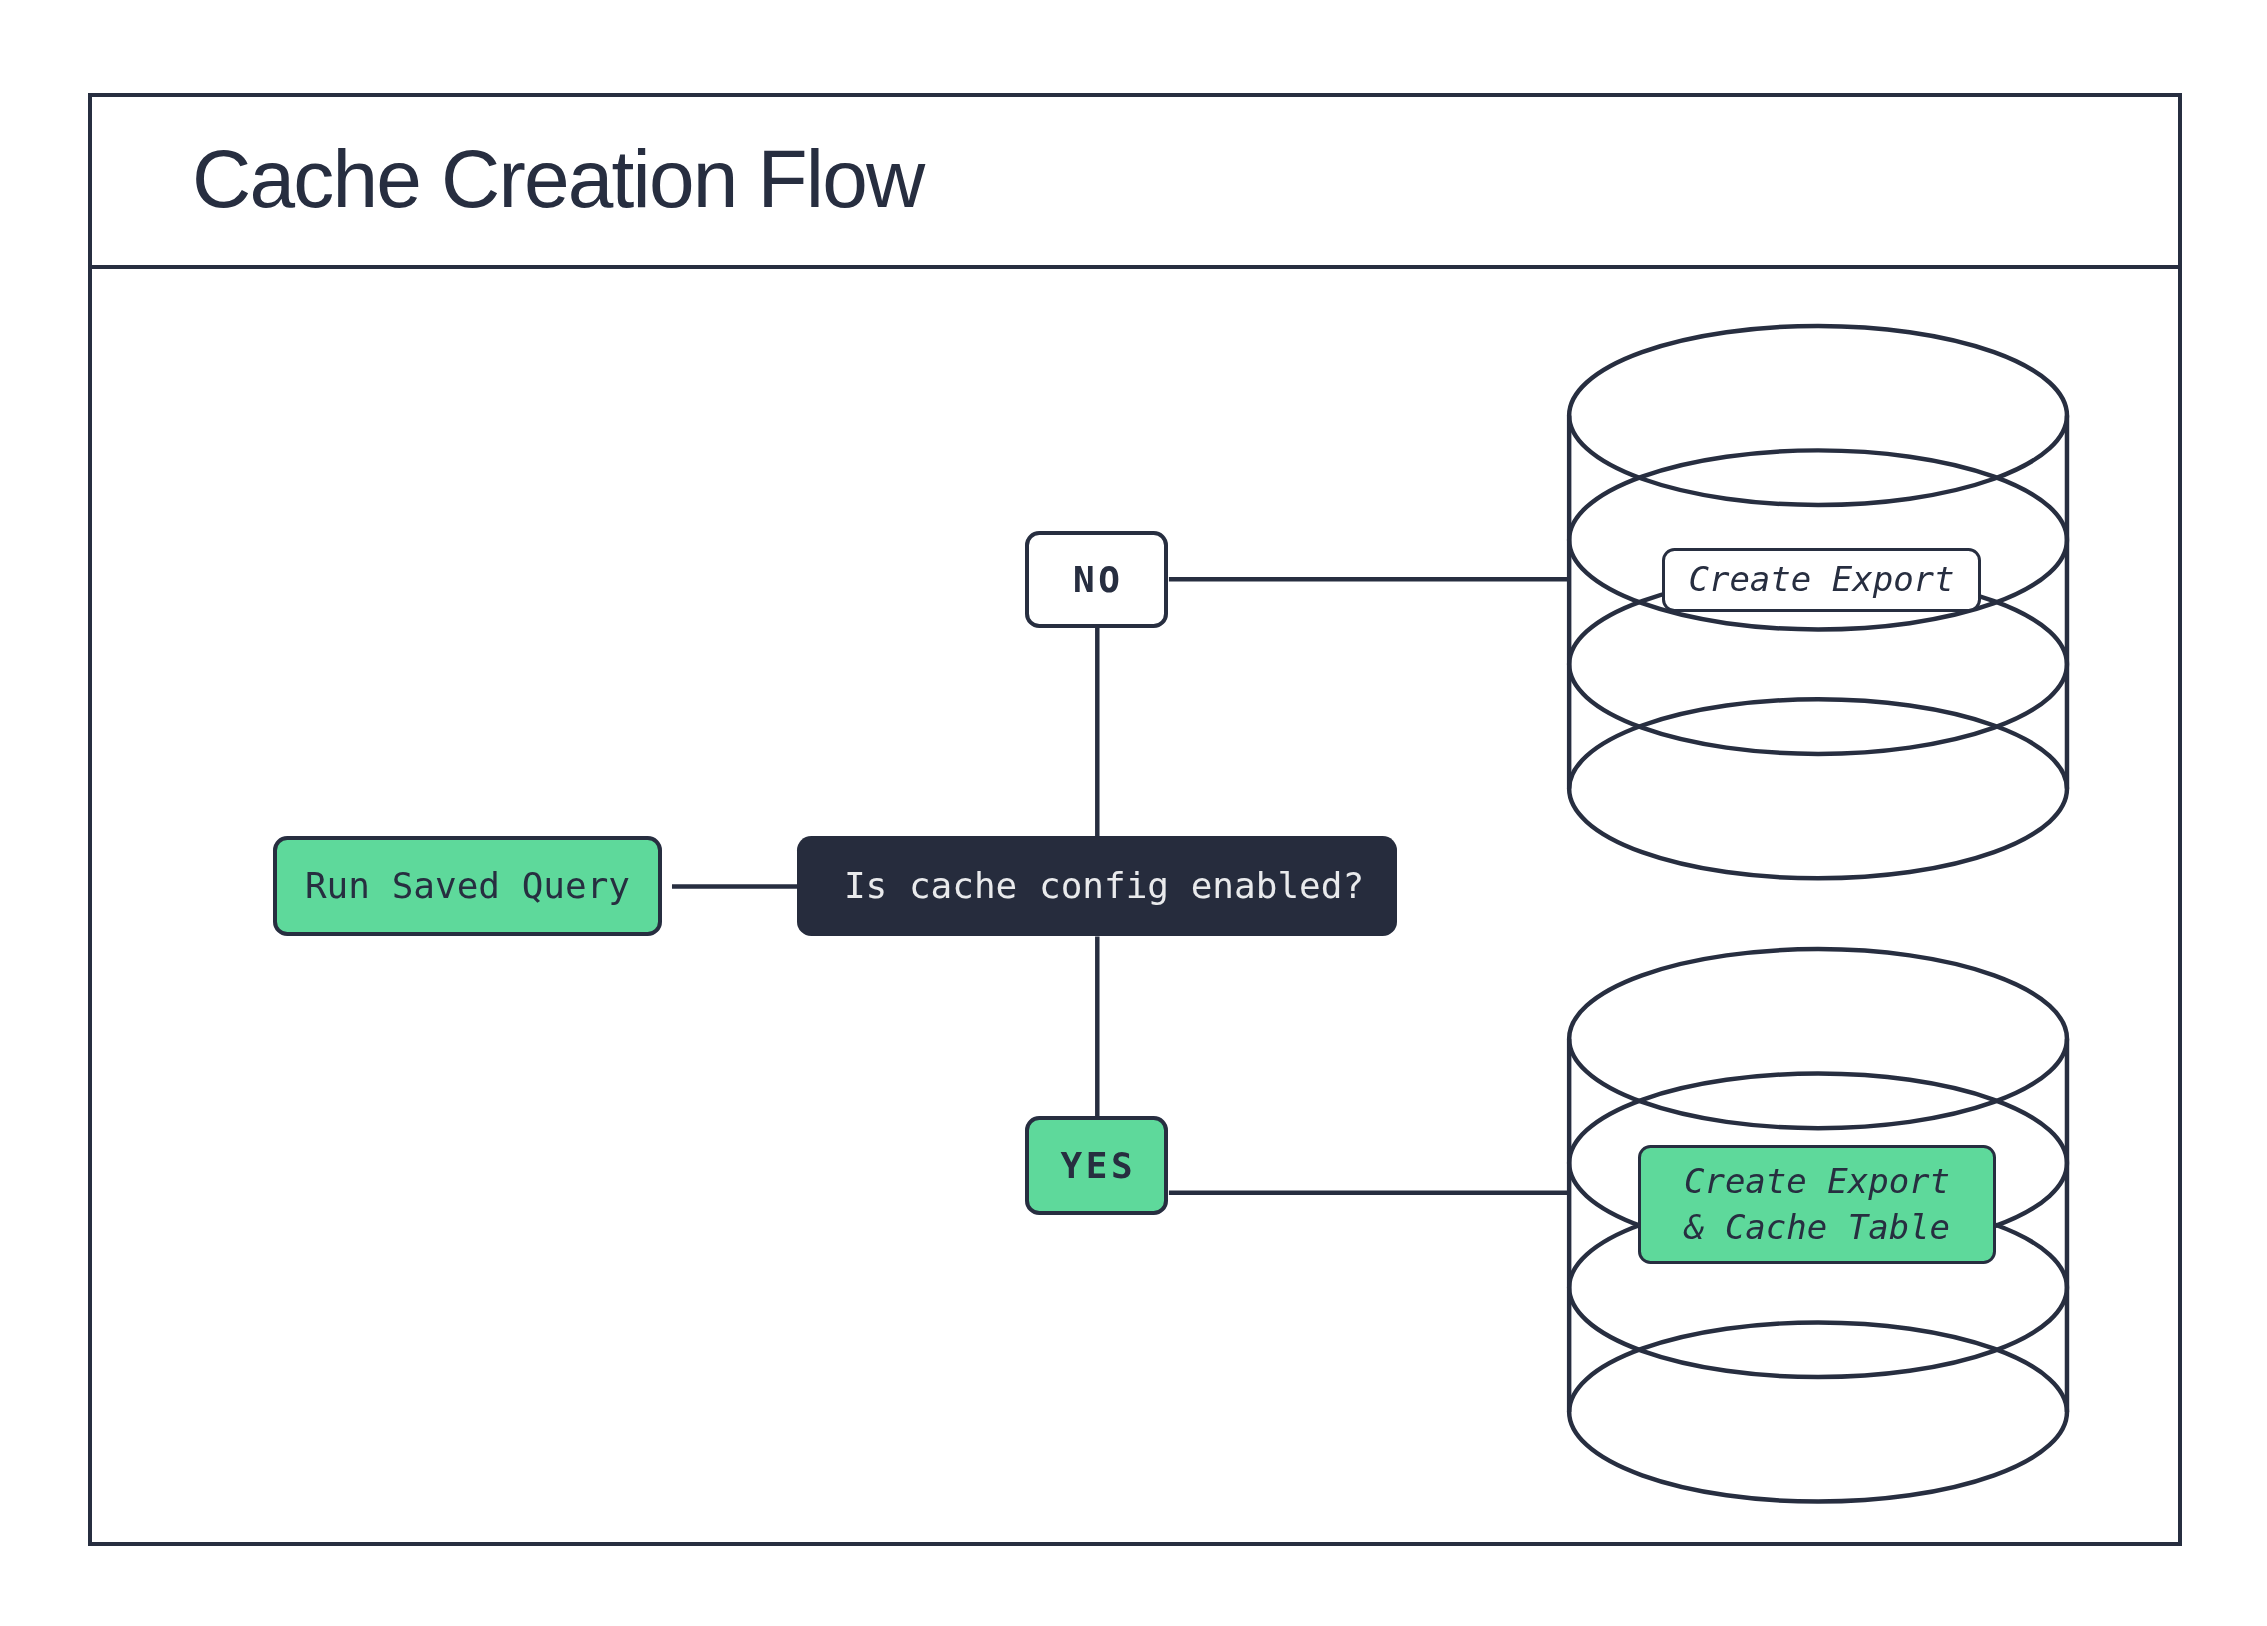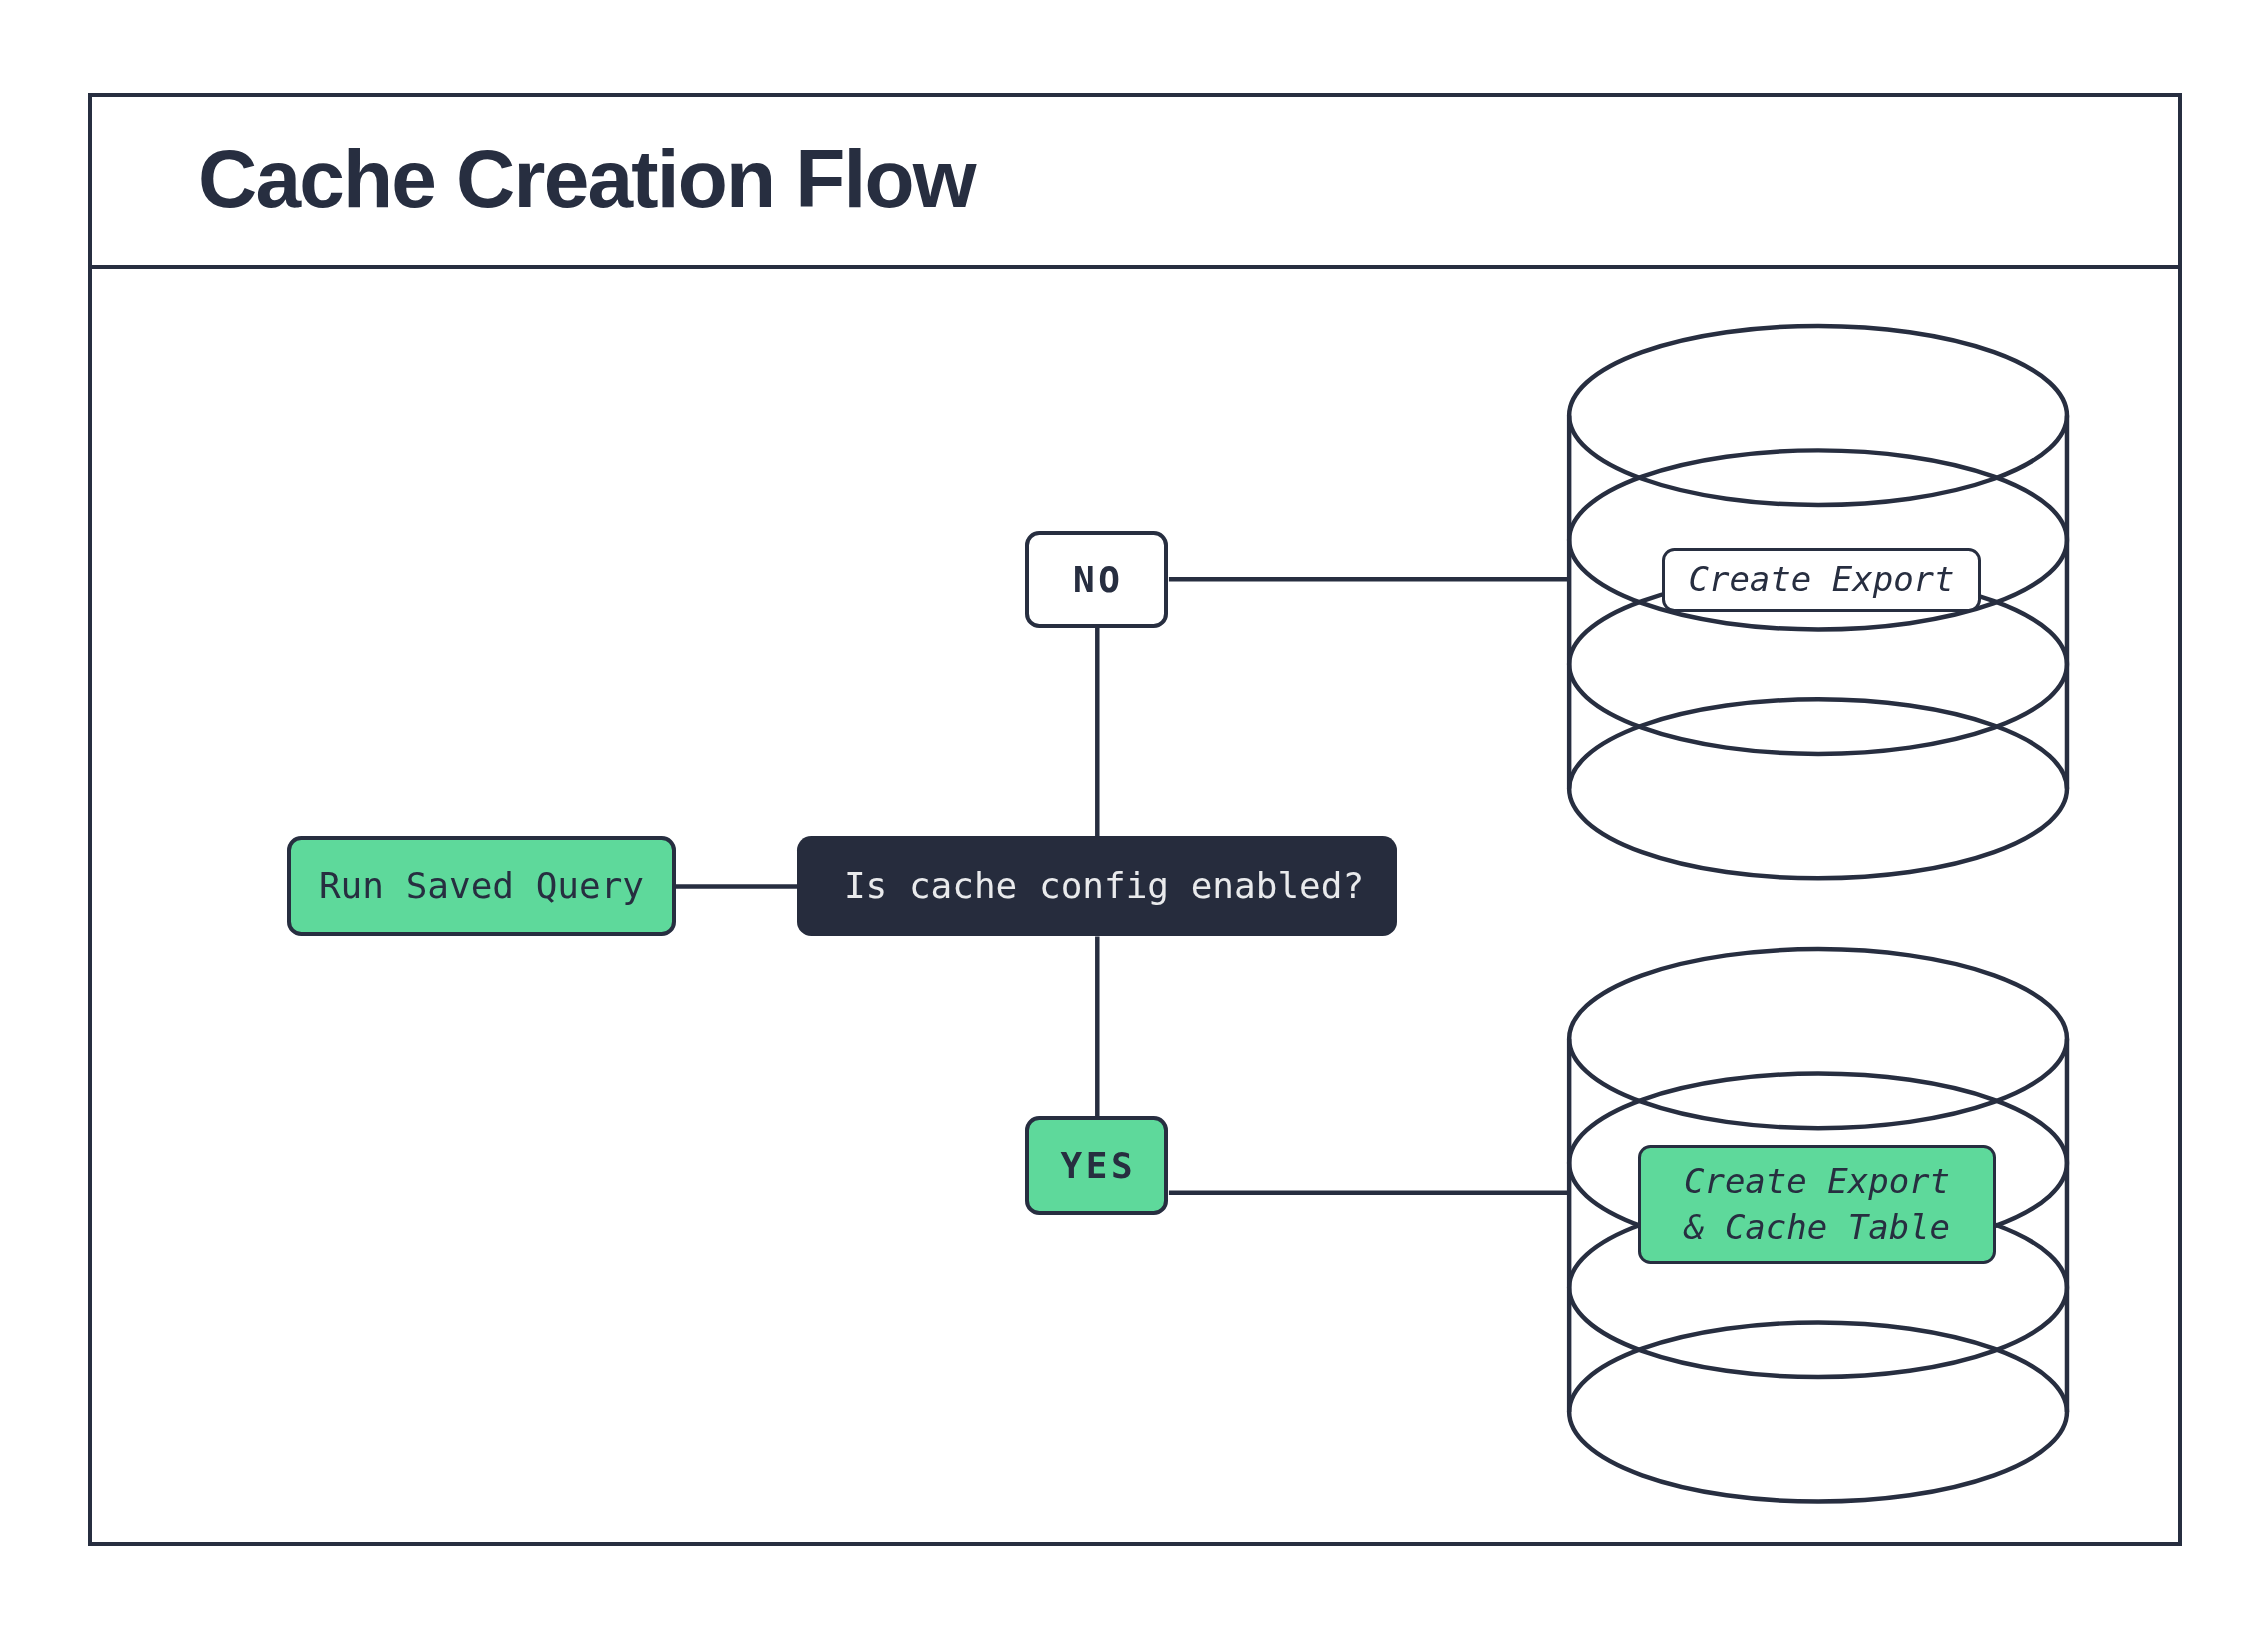--- a/index.html
+++ b/index.html
@@ -30,23 +30,23 @@
     top: 93px;
     width: 2094px;
     height: 176px;
     box-sizing: border-box;
     border-bottom: 4.5px solid var(--ink, #272e40);
     display: flex;
     align-items: center;
     padding-left: 94px;
   }
   .title {
-    margin: 16px;
+    margin: 10px;
     font-family: "Liberation Sans", sans-serif;
-    font-weight: 700;
+    font-weight: 400;
     font-size: 82px;
     letter-spacing: -1.8px;
     color: var(--ink, #272e40);
   }
   svg.wires {
     position: absolute;
     left: 0;
     top: 0;
     width: 2268px;
     height: 1626px;
@@ -77,21 +77,21 @@
     background: var(--dark-node-bg, #262c3d);
     color: var(--dark-node-text, #e9eaec);
     border: none;
     padding-left: 14px;
   }
   .node.branch {
     font-weight: 700;
     letter-spacing: 3.6px;
     padding-left: 3.6px; 
   }
-  .run-node      { left: 287px;  top: 836px;  width: 389px; height: 100px; }
+  .run-node      { left: 273px;  top: 836px;  width: 389px; height: 100px; }
   .question-node { left: 797px;  top: 836px;  width: 600px; height: 100px; }
   .no-node       { left: 1025px; top: 531px;  width: 143px; height: 97px; }
   .yes-node      { left: 1025px; top: 1116px; width: 143px; height: 99px; }
   .db-label {
     position: absolute;
     box-sizing: border-box;
     display: flex;
     flex-direction: column;
     align-items: center;
     justify-content: center;

